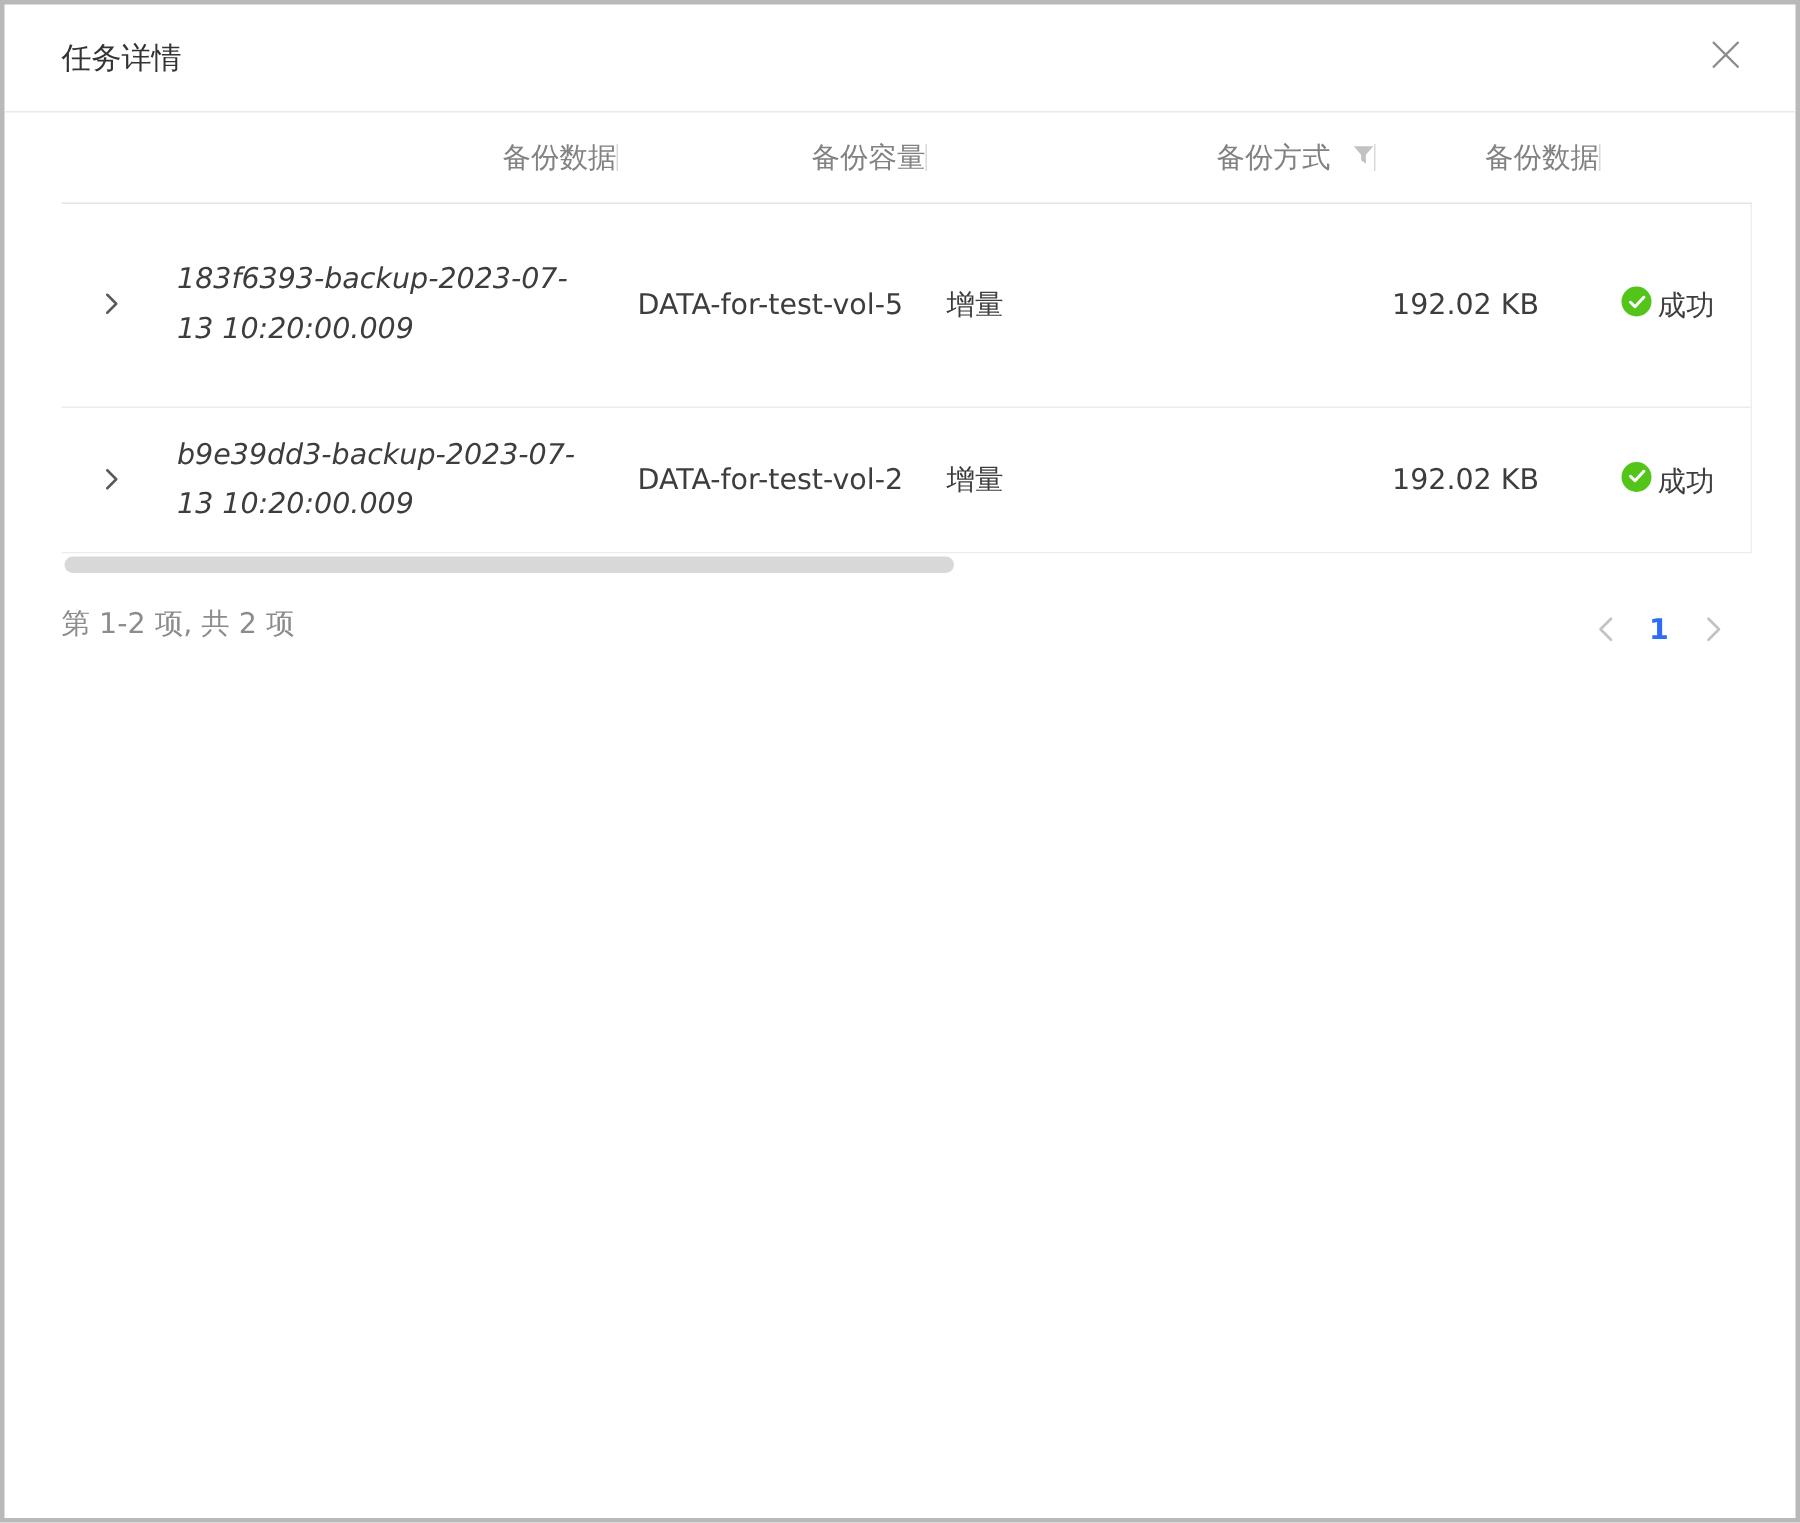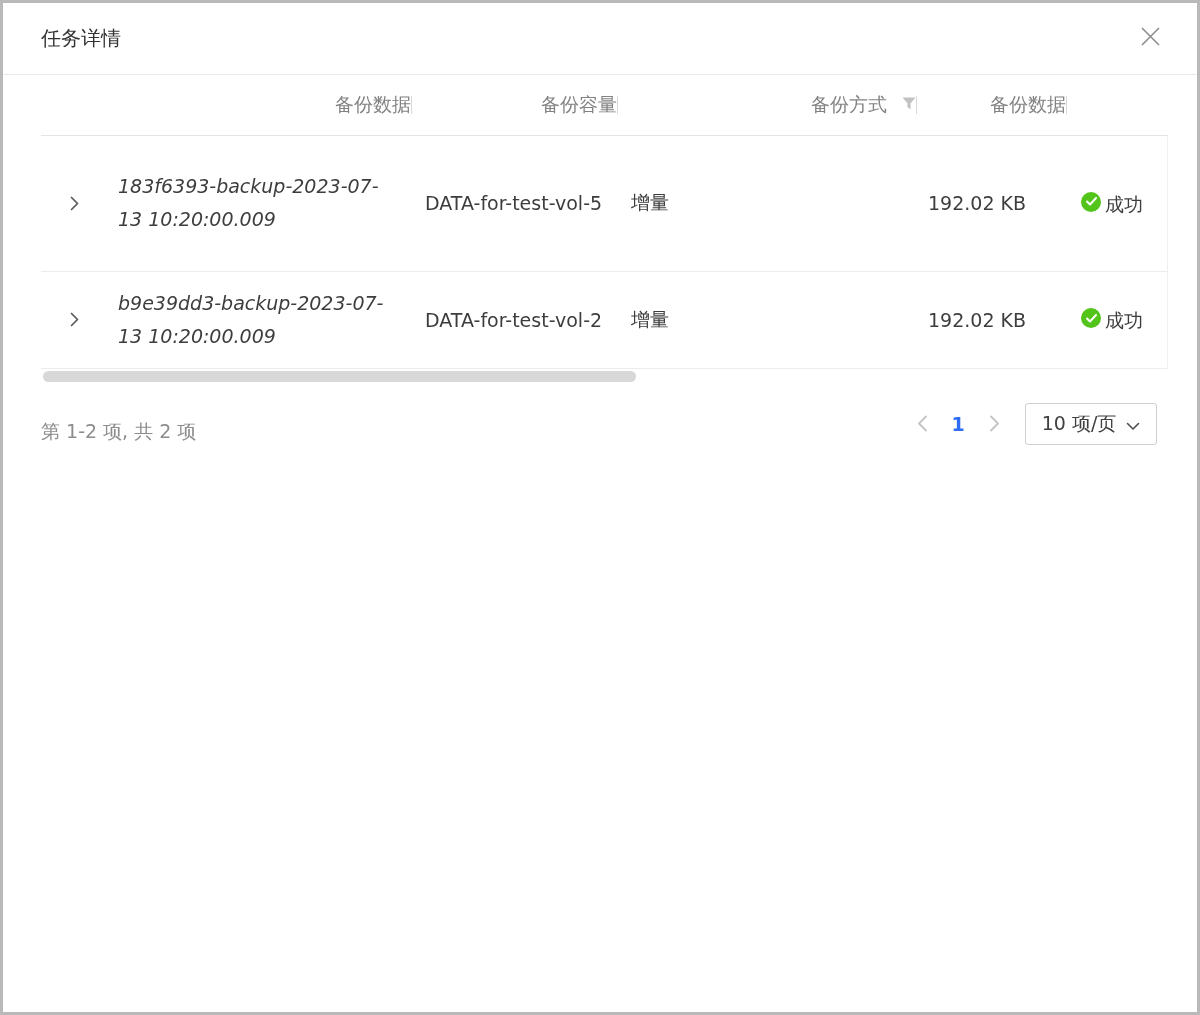--- a/index.html
+++ b/index.html
@@ -88,21 +88,21 @@
   .hscroll-thumb {
     margin-left:2px; width:593px; height:11px;
     background:#d8d8d8; border-radius:6px; cursor:pointer;
   }
 
   
   .pagination {
     margin-top:20px;
     padding:0 40px 0 38px;
     height:42px;
-    display:flex; align-items:flex-end; justify-content:space-between;
+    display:flex; align-items:flex-start; justify-content:space-between;
   }
   .page-summary { font-size:19px; color:#8c8c8c; }
   .page-controls { display:flex; align-items:center; }
   .page-arrow {
     width:30px; height:30px; display:flex; align-items:center; justify-content:center;
     cursor:default;
   }
   .page-num {
     min-width:34px; height:34px; margin:0 4px;
     display:flex; align-items:center; justify-content:center;
@@ -231,22 +231,14 @@
       <svg width="11" height="17" viewBox="0 0 11 17">
           <path d="M9 1.5 L2 8.5 L9 15.5" stroke="#c3c3c3" stroke-width="1.8" fill="none" stroke-linecap="round" stroke-linejoin="round"></path>
         </svg>
     </span>
     <span class="page-num" style="color:#2f6cf6">1</span>
     <span class="page-arrow">
       <svg width="11" height="17" viewBox="0 0 11 17">
           <path d="M2 1.5 L9 8.5 L2 15.5" stroke="#c3c3c3" stroke-width="1.8" fill="none" stroke-linecap="round" stroke-linejoin="round"></path>
         </svg>
     </span>
-    <div class="page-size-select">
-      <span>10 项/页</span>
-      <span>
-        <svg width="14" height="9" viewBox="0 0 14 9">
-            <path d="M1.5 1.5 L7 7 L12.5 1.5" stroke="#4d4d4d" stroke-width="1.6" fill="none" stroke-linecap="round" stroke-linejoin="round"></path>
-          </svg>
-      </span>
-    </div>
   </div>
 </div>
 
 </body></html>

